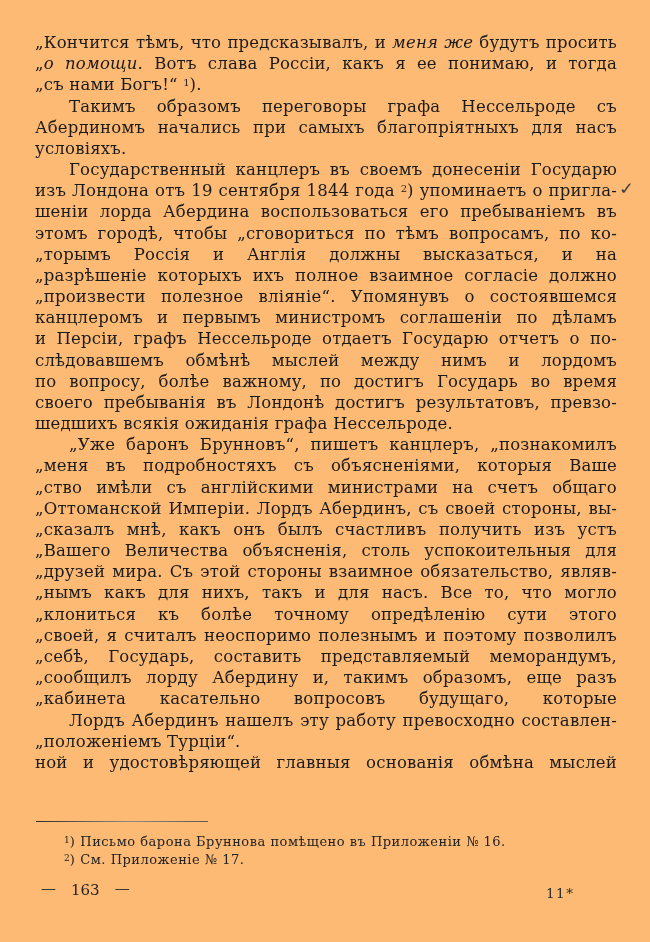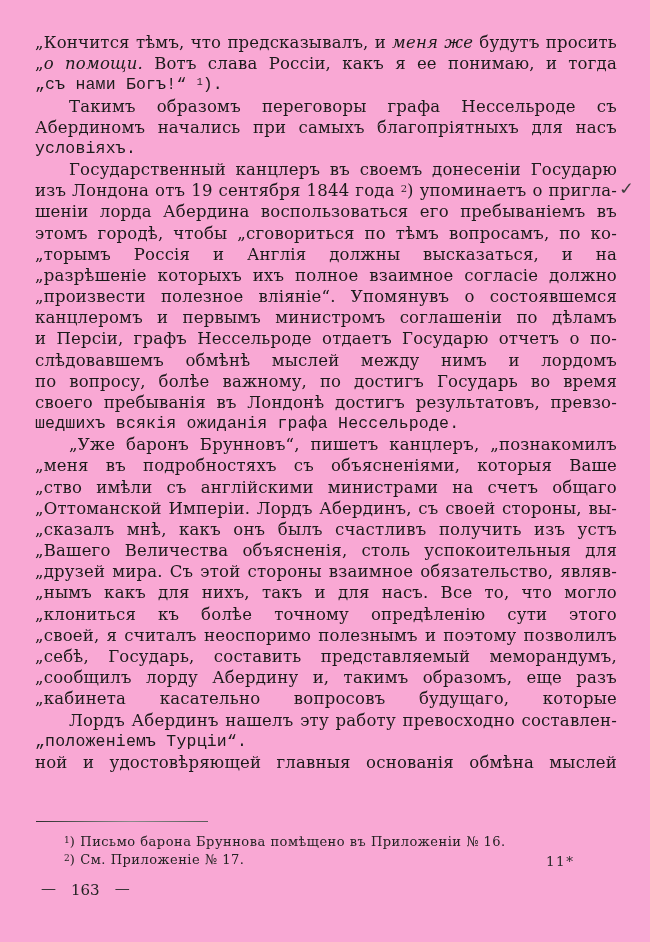--- a/index.html
+++ b/index.html
@@ -6,41 +6,41 @@
   body {
     width: 650px; height: 942px;
     background: #ffffff;
     position: relative;
     overflow: hidden;
     font-family: "DejaVu Serif", "Liberation Serif", serif;
     color: #1b1b1b;
   }
   .sheet {
     position: absolute; inset: 0;
-    background: #f9a8d4;
+    background: #fdba74;
   }
   
   .body-text {
     position: absolute;
     left: 35px; top: 32px; width: 582px;
   }
   .line {
     height: 21.18px;
     line-height: 21.18px;
     font-size: 16.5px;
     letter-spacing: 0.2px;
     text-align: justify;
     text-align-last: justify;
     overflow: hidden;
     white-space: normal;
   }
   .line:not(.last)::after {
     content: ""; display: inline-block; width: 100%; height: 0; line-height: 0;
   }
-  .line.last { text-align-last: left; font-family: Liberation Mono, monospace; }
+  .line.last { text-align-last: left; }
   .line.ind { text-indent: 34px; }
   .it { font-style: italic; }
   .sup {
     font-size: 10px;
     vertical-align: 4px;
     line-height: 0;
     letter-spacing: 0;
   }
   
   .margin-check {
@@ -78,21 +78,21 @@
     white-space: nowrap;
   }
   .page-number .pn-dash {
     display: inline-block;
     margin: 0 15px;
     transform: translateY(-2px);
     color: #333;
   }
   .signature {
     position: absolute;
-    left: 546px; top: 853px;
+    left: 546px; top: 885px;
     font-size: 13.5px;
     letter-spacing: 1.5px;
     color: #2a2a2a;
   }
 </style>
 </head>
 <body>
 
 <div class="sheet">
 

